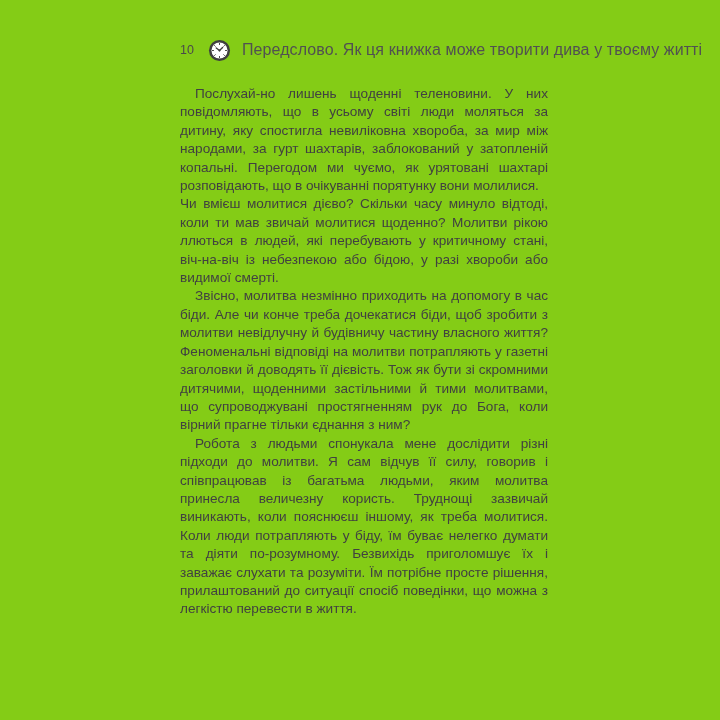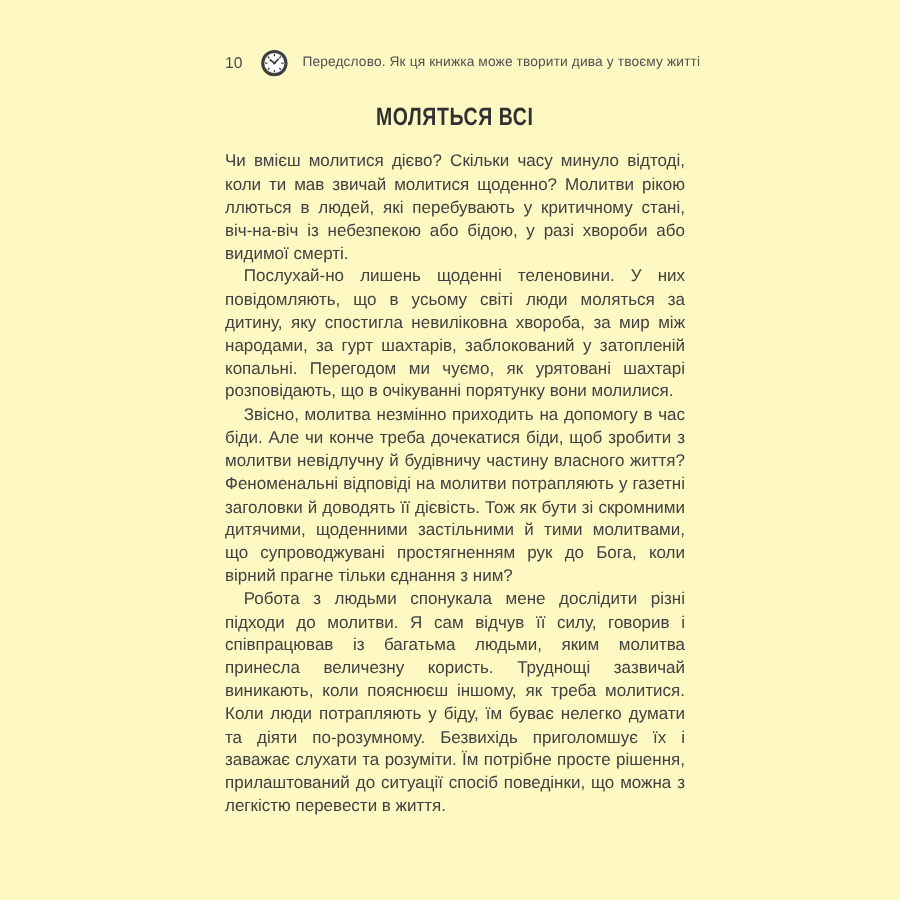--- a/index.html
+++ b/index.html
@@ -4,21 +4,21 @@
 <style>
   html, body {
     margin: 0;
     padding: 0;
     background: #ffffff;
   }
   .page {
     position: relative;
     width: 720px;
     height: 720px;
-    background: #fef9c3;
+    background: #84cc16;
     font-family: "Liberation Sans", "DejaVu Sans", sans-serif;
     overflow: hidden;
   }
   .content {
     position: absolute;
     left: 180px;
     top: 38px;
     width: 368px;
   }
   .page-header {
@@ -33,21 +33,21 @@
     width: 22px;
   }
   .header-icon {
     width: 23px;
     height: 23px;
     margin-left: 14px;
     margin-right: 11px;
     flex: 0 0 auto;
   }
   .chapter-title {
-    font-size: 11px;
+    font-size: 16px;
     letter-spacing: 0.1px;
     color: #515151;
     white-space: nowrap;
   }
   .body-text {
     margin-top: 23px;
     color: #414141;
     font-size: 13.6px;
     line-height: 18.4px;
     text-align: justify;
@@ -101,27 +101,24 @@
             <line x1="12" y1="12" x2="15.2" y2="8.8"></line>
           </g>
           <circle cx="12" cy="12" r="1" fill="#3f3f3f"></circle>
         </svg>
       </span>
       <span class="chapter-title">Передслово. Як ця книжка може творити дива у твоєму житті</span>
     </div>
 
     <div class="body-text">
 
-      <h2 class="section-heading">
-        <span class="heading-inner">МОЛЯТЬСЯ ВСІ</span>
-      </h2>
+
+      <p class="para indent">Послухай-но лишень щоденні теленовини. У них повідомляють, що в усьому світі люди моляться за дитину, яку спостигла невиліковна хвороба, за мир між народами, за гурт шахтарів, заблокований у затопленій копальні. Перегодом ми чуємо, як урятовані шахтарі розповідають, що в очікуванні порятунку вони молилися.</p>
 
       <p class="para">Чи вмієш молитися дієво? Скільки часу минуло відтоді, коли ти мав звичай молитися щоденно? Молитви рікою ллються в людей, які перебувають у критичному стані, віч-на-віч із небезпекою або бідою, у разі хвороби або видимої смерті.</p>
-
-      <p class="para indent">Послухай-но лишень щоденні теленовини. У них повідомляють, що в усьому світі люди моляться за дитину, яку спостигла невиліковна хвороба, за мир між народами, за гурт шахтарів, заблокований у затопленій копальні. Перегодом ми чуємо, як урятовані шахтарі розповідають, що в очікуванні порятунку вони молилися.</p>
 
       <p class="para indent">Звісно, молитва незмінно приходить на допомогу в час біди. Але чи конче треба дочекатися біди, щоб зробити з молитви невідлучну й будівничу частину власного життя? Феноменальні відповіді на молитви потрапляють у газетні заголовки й доводять її дієвість. Тож як бути зі скромними дитячими, щоденними застільними й тими молитвами, що супроводжувані простягненням рук до Бога, коли вірний прагне тільки єднання з ним?</p>
 
       <p class="para indent"><span>Робота з людьми спонукала мене дослідити різні підходи до молитви. Я сам відчув її силу, говорив і співпрацював із багатьма людьми, яким молитва принесла величезну користь. Труднощі зазвичай виникають, коли пояснюєш іншому, як треба молитися. Коли люди потрапляють у біду, їм буває нелегко думати та діяти по-розумному. Безвихідь приголомшує їх і заважає слухати та розуміти. Їм потрібне </span><span class="italic">просте</span><span> рішення, прилаштований до ситуації спосіб поведінки, що можна з легкістю перевести в життя.</span></p>
     </div>
 
   </div>
 </div>
 
 </body></html>

